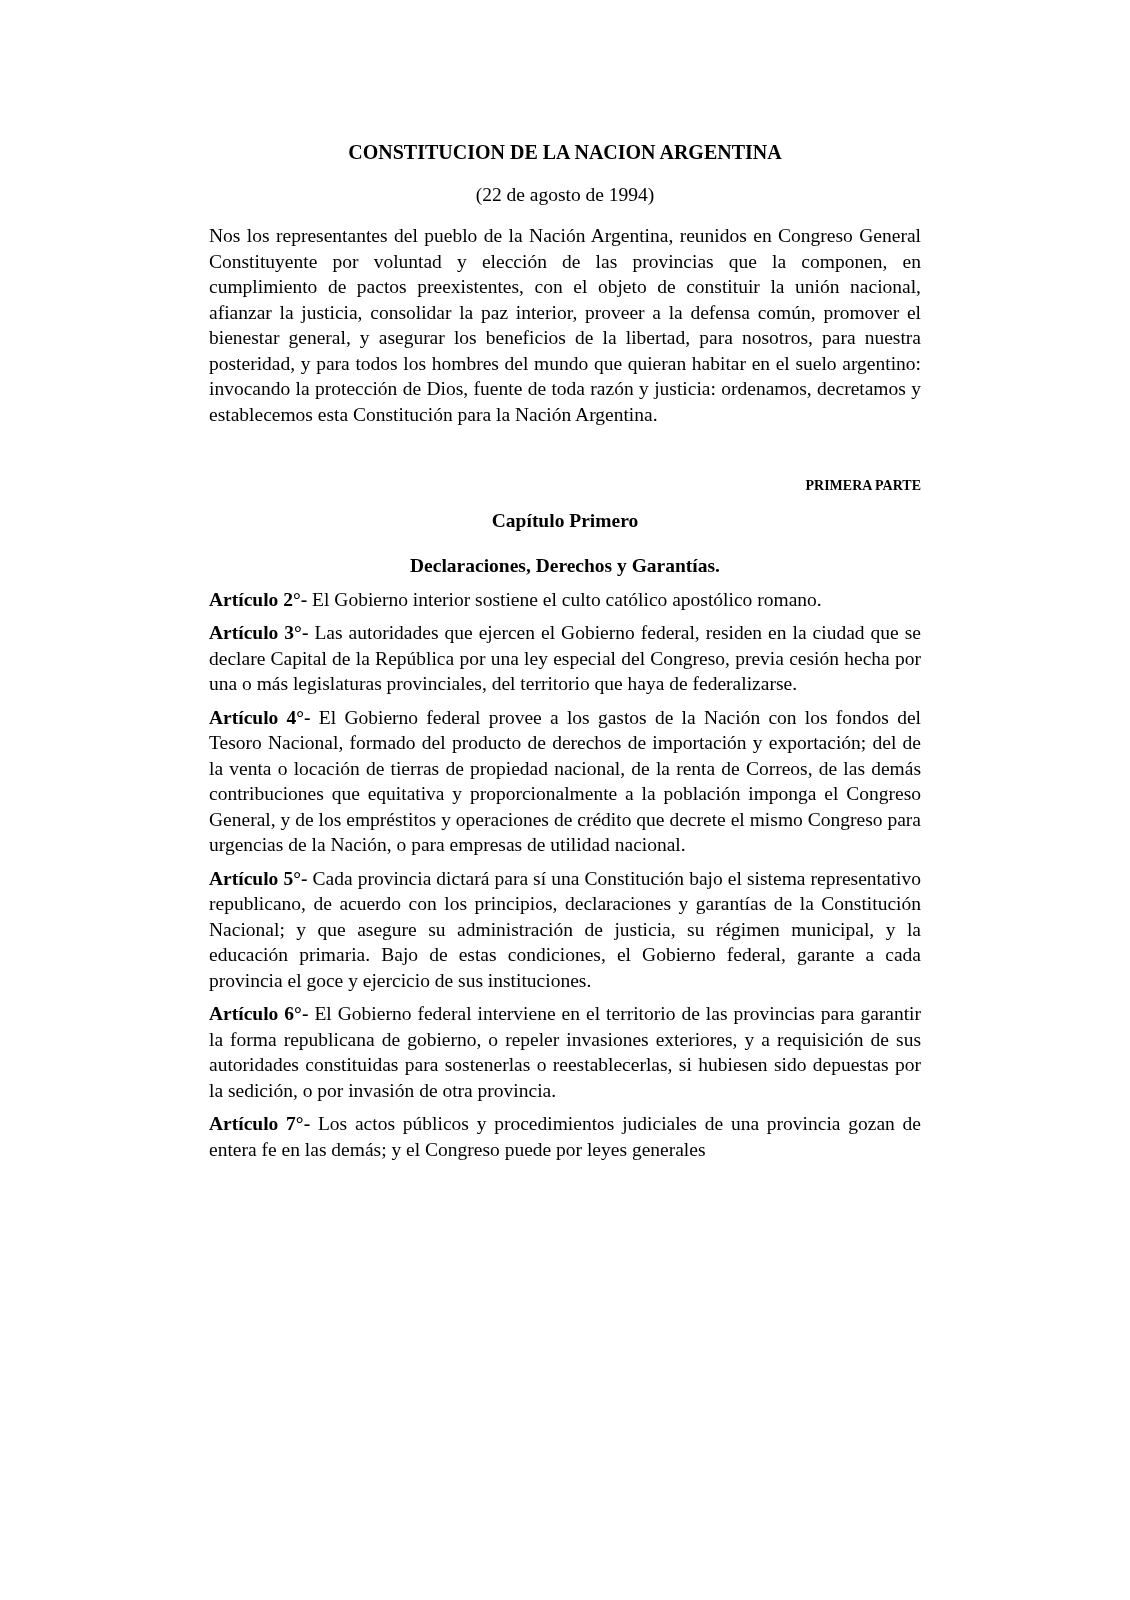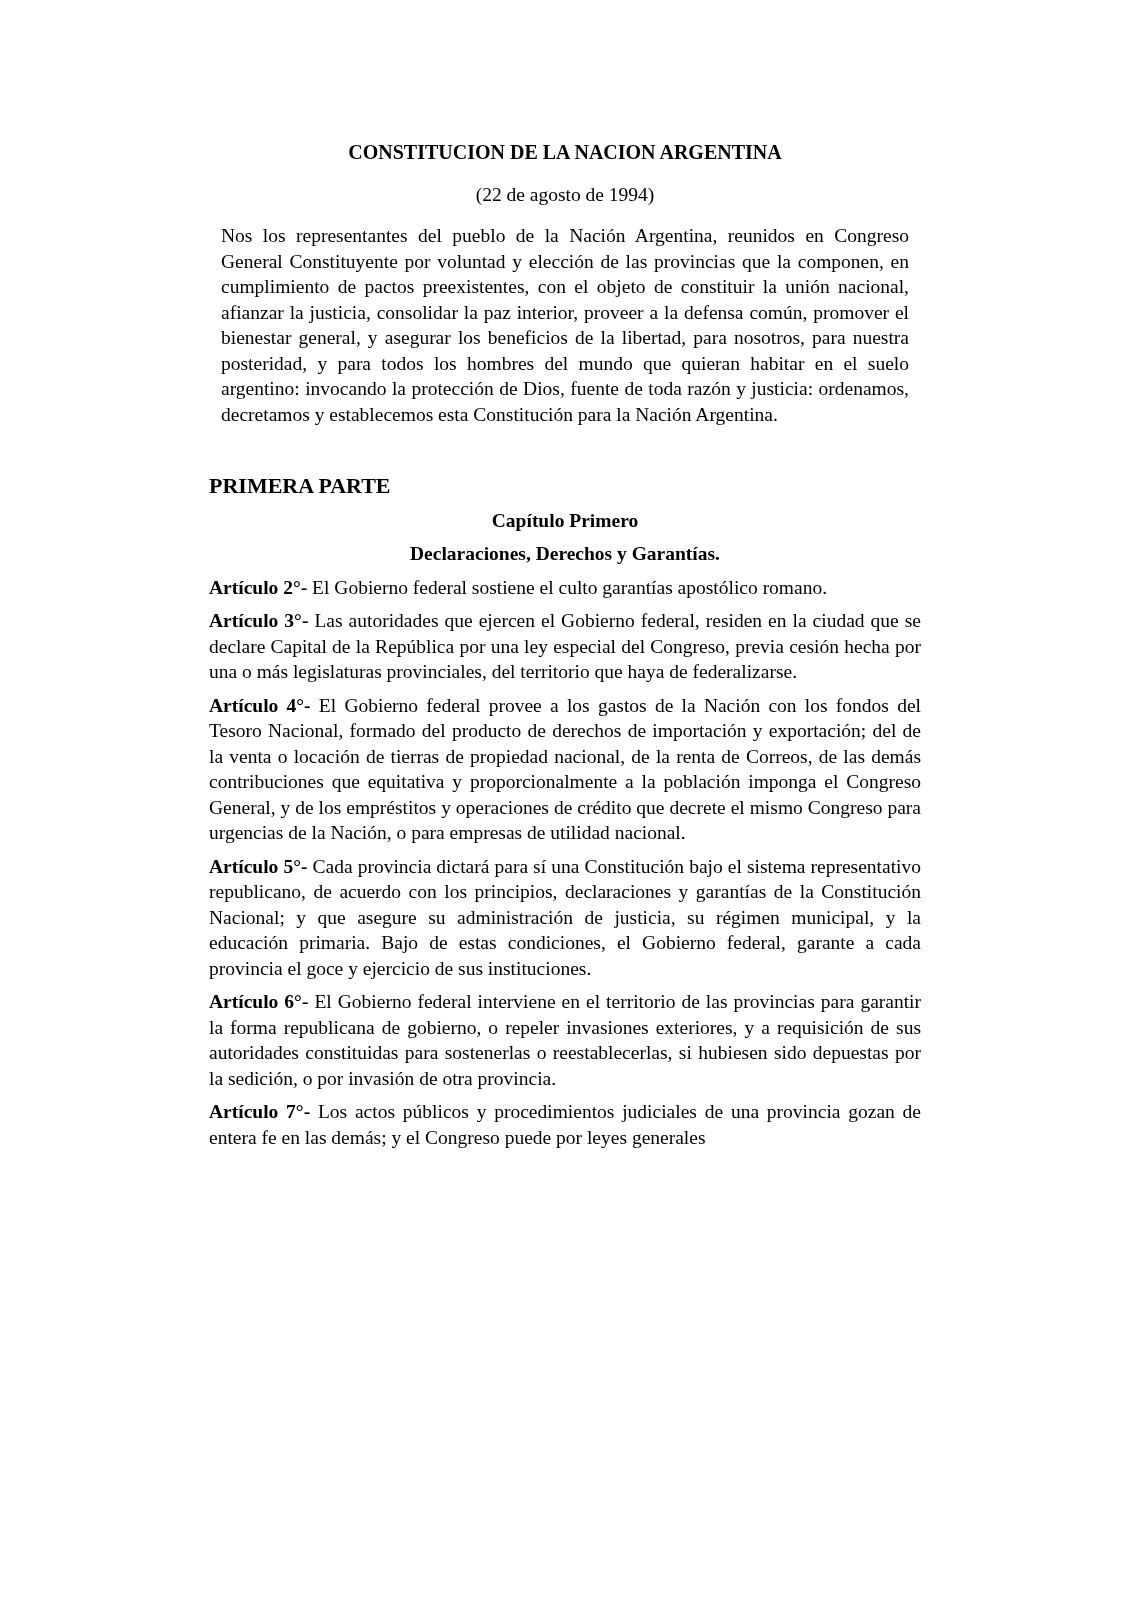--- a/index.html
+++ b/index.html
@@ -33,38 +33,38 @@
     text-align: center;
     margin: 16px;
   }
   .preamble-heading {
     font-weight: bold;
     margin: 42px 0 11px 0;
     font-size: 19.5px;
   }
   .para {
     text-align: justify;
-    margin: 12px;
+    margin: 0;
   }
   .part-title {
-    text-align: left;
+    text-align: right;
     font-weight: bold;
     margin: 46px 0 0 0;
-    font-size: 22px;
+    font-size: 14px;
   }
   .chapter-title {
     text-align: center;
     font-weight: bold;
     margin: 9px 0 0 0;
     font-size: 19.5px;
   }
   .chapter-subtitle {
     text-align: center;
     font-weight: bold;
-    margin: 8px 0 8px 0;
+    margin: 20px 0 8px 0;
     font-size: 19.5px;
   }
   .article {
     text-align: justify;
     margin: 8px 0;
   }
   .article .article-label {
     font-weight: bold;
   }
 </style>
@@ -77,21 +77,21 @@
     <h1 class="doc-title">CONSTITUCION DE LA NACION ARGENTINA</h1>
     <p class="doc-date">(22 de agosto de 1994)</p>
 
     <p class="para">Nos los representantes del pueblo de la Nación Argentina, reunidos en Congreso General Constituyente por voluntad y elección de las provincias que la componen, en cumplimiento de pactos preexistentes, con el objeto de constituir la unión nacional, afianzar la justicia, consolidar la paz interior, proveer a la defensa común, promover el bienestar general, y asegurar los beneficios de la libertad, para nosotros, para nuestra posteridad, y para todos los hombres del mundo que quieran habitar en el suelo argentino: invocando la protección de Dios, fuente de toda razón y justicia: ordenamos, decretamos y establecemos esta Constitución para la Nación Argentina.</p>
 
     <h2 class="part-title">PRIMERA PARTE</h2>
     <h3 class="chapter-title">Capítulo Primero</h3>
     <h3 class="chapter-subtitle">Declaraciones, Derechos y Garantías.</h3>
 
 
-    <p class="article"><span class="article-label">Artículo 2°-</span> <span>El Gobierno federal sostiene el culto garantías apostólico romano.</span></p>
+    <p class="article"><span class="article-label">Artículo 2°-</span> <span>El Gobierno interior sostiene el culto católico apostólico romano.</span></p>
 
     <p class="article"><span class="article-label">Artículo 3°-</span> <span>Las autoridades que ejercen el Gobierno federal, residen en la ciudad que se declare Capital de la República por una ley especial del Congreso, previa cesión hecha por una o más legislaturas provinciales, del territorio que haya de federalizarse.</span></p>
 
     <p class="article"><span class="article-label">Artículo 4°-</span> <span>El Gobierno federal provee a los gastos de la Nación con los fondos del Tesoro Nacional, formado del producto de derechos de importación y exportación; del de la venta o locación de tierras de propiedad nacional, de la renta de Correos, de las demás contribuciones que equitativa y proporcionalmente a la población imponga el Congreso General, y de los empréstitos y operaciones de crédito que decrete el mismo Congreso para urgencias de la Nación, o para empresas de utilidad nacional.</span></p>
 
     <p class="article"><span class="article-label">Artículo 5°-</span> <span>Cada provincia dictará para sí una Constitución bajo el sistema representativo republicano, de acuerdo con los principios, declaraciones y garantías de la Constitución Nacional; y que asegure su administración de justicia, su régimen municipal, y la educación primaria. Bajo de estas condiciones, el Gobierno federal, garante a cada provincia el goce y ejercicio de sus instituciones.</span></p>
 
     <p class="article"><span class="article-label">Artículo 6°-</span> <span>El Gobierno federal interviene en el territorio de las provincias para garantir la forma republicana de gobierno, o repeler invasiones exteriores, y a requisición de sus autoridades constituidas para sostenerlas o reestablecerlas, si hubiesen sido depuestas por la sedición, o por invasión de otra provincia.</span></p>
 
     <p class="article"><span class="article-label">Artículo 7°-</span> <span>Los actos públicos y procedimientos judiciales de una provincia gozan de entera fe en las demás; y el Congreso puede por leyes generales</span></p>

